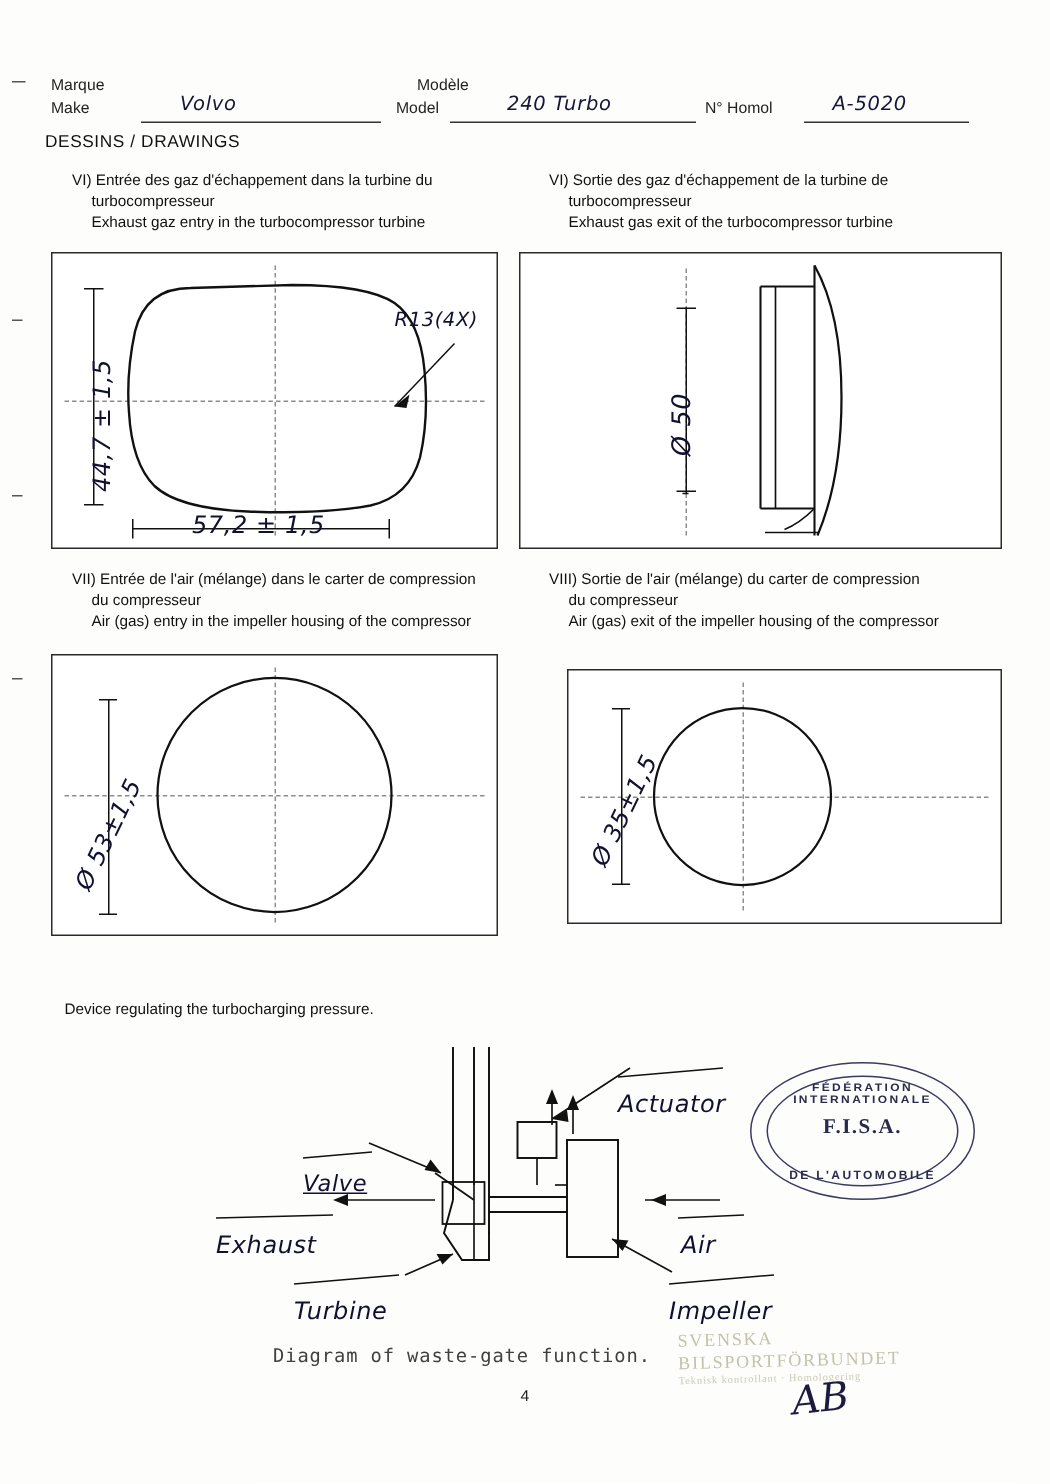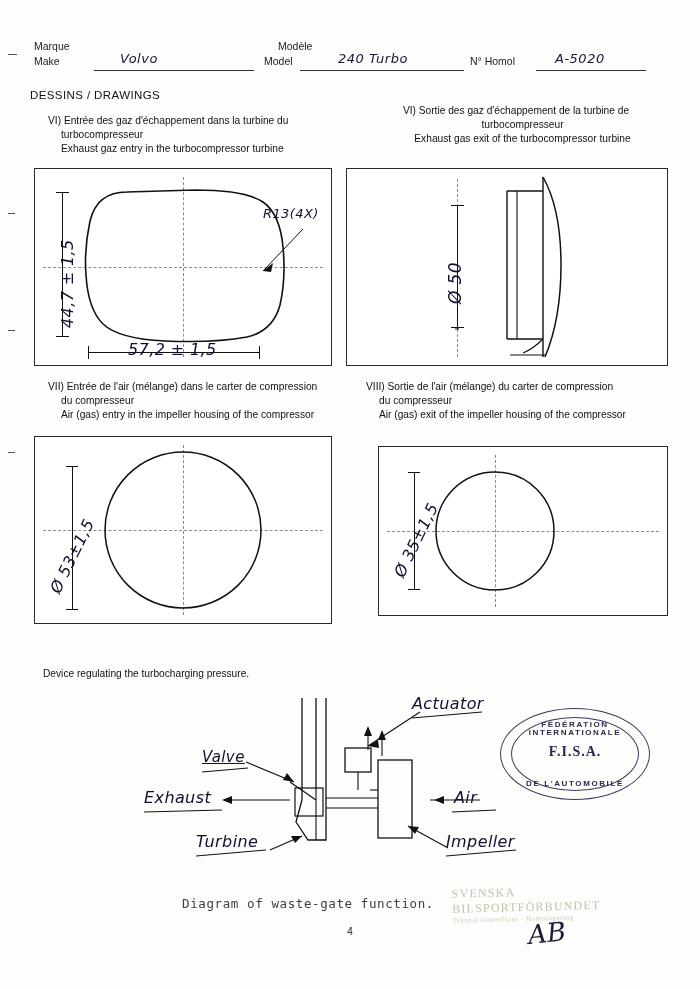--- a/index.html
+++ b/index.html
@@ -17,21 +17,21 @@
   }
   .page {
     position: absolute;
     inset: 0;
     background: #fdfdfb;
   }
   
   .hdr {
     position: absolute;
     left: 28px;
-    top: 40px;
+    top: 51px;
     width: 644px;
     height: 42px;
     font-size: 11px;
   }
   .hdr .lbl {
     position: absolute;
     font-size: 10.5px;
     color: #222;
   }
   .hdr .hand {
@@ -186,21 +186,21 @@
     font-family: "DejaVu Serif", serif;
     font-style: italic;
     font-size: 26px;
     color: #1b1b3d;
     transform: rotate(-6deg);
   }
   .edge-mark {
     position: absolute;
     background: #555;
   }
-  .label-txt { white-space: nowrap; }
+  .label-txt { white-space: nowrap; margin-top: 32px; }
 </style>
 </head>
 <body>
 
 <div class="page">
 
   <div class="hdr">
     <span class="lbl" style="left:6px; top:0;">Marque</span>
     <span class="lbl" style="left:6px; top:15px;">Make</span>
     <span class="hand" style="left:92px; top:11px;">Volvo</span>
@@ -225,21 +225,21 @@
 
   <div class="cap" style="left:48px; top:114px;">
     <span class="fr">
       <span class="ix">VI)</span>
       <span>Entrée des gaz d'échappement dans la turbine du</span>
     </span>
     <span class="en">turbocompresseur</span>
     <span class="en">Exhaust gaz entry in the turbocompressor turbine</span>
   </div>
 
-  <div class="cap" style="left:366px; top:104px; width:300px;text-align:center;">
+  <div class="cap" style="left:366px; top:114px; width:300px;">
     <span class="fr">
       <span class="ix">VI)</span>
       <span>Sortie des gaz d'échappement de la turbine de</span>
     </span>
     <span class="en">turbocompresseur</span>
     <span class="en">Exhaust gas exit of the turbocompressor turbine</span>
   </div>
 
   <div class="frame" style="left:34px; top:168px; width:296px; height:196px;">
     <div class="dash-h" style="left:8px; top:98px; width:280px;"></div>

